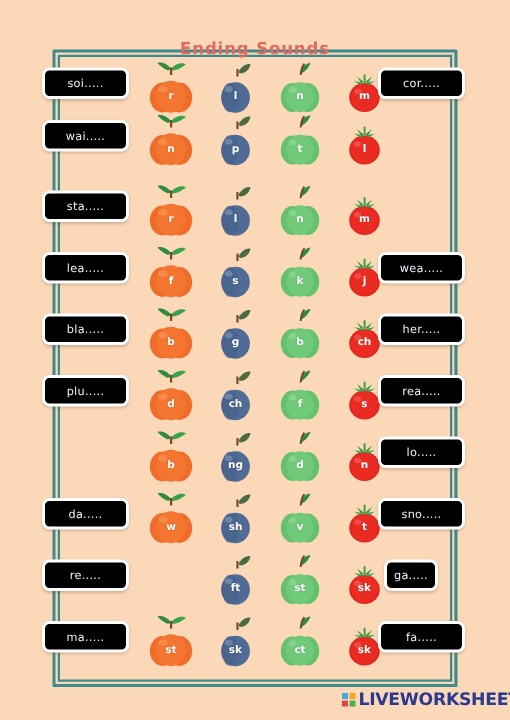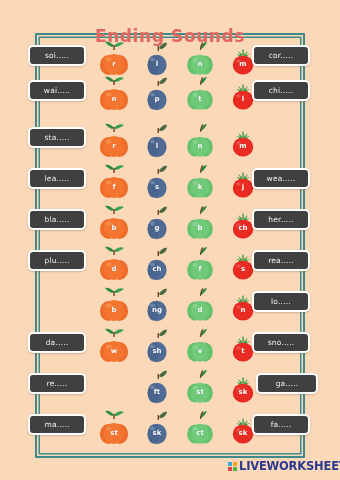--- a/index.html
+++ b/index.html
@@ -17,46 +17,46 @@
     width:270px;height:425px;
     border:2px solid #3f8a8c;
     box-shadow:inset 0 0 0 1.5px #fbd9b8, inset 0 0 0 3px #3f8a8c;
     box-sizing:border-box;
     border-radius:1px;
   }
   #title{
     position:absolute;left:0;top:26px;width:340px;
     text-align:center;
     font-family:"DejaVu Sans", sans-serif;
-    font-size:17px;font-weight:bold;
+    font-size:11px;font-weight:bold;
     color:#e2685f;
     letter-spacing:.6px;
   }
   .row{
     position:absolute;left:0;width:340px;height:42px;
   }
   
   .wbox{
     position:absolute;top:6px;
     height:21px;
-    background:#404040;
+    background:#000000;
     border:2px solid #ffffff;
     border-radius:5px;
     box-shadow:0 1px 2px rgba(120,80,60,.30);
     box-sizing:border-box;
     display:flex;align-items:center;justify-content:center;
     color:#f3ecf7;
     font-size:7.5px;
     letter-spacing:.2px;
     white-space:nowrap;
     overflow:hidden;
   }
   .wbox.left{left:28px;width:58px;}
   .wbox.right{left:252px;width:58px;text-align:right;}
-  .wbox.right.narrow{left:256px;width:62px;}
+  .wbox.right.narrow{left:256px;width:36px;}
 
   
   .fruit{
     position:absolute;top:2px;
     width:36px;height:38px;
   }
   .fruit .glyph{
     position:absolute;left:0;top:0;width:36px;height:38px;
   }
   .fruit .lbl{
@@ -173,21 +173,20 @@
               <g fill="#3f9a46">
                 <path d="M18 14 L13 10 L15.5 14.2 Z"></path>
                 <path d="M18 14 L23 10 L20.5 14.2 Z"></path>
                 <path d="M18 14.5 L11 13 L15 15.5 Z"></path>
                 <path d="M18 14.5 L25 13 L21 15.5 Z"></path>
                 <path d="M17.4 14 L18 9.5 L18.8 14 Z"></path>
               </g>
               <rect x="17.4" y="8.5" width="1.3" height="4" fill="#3f9a46"></rect>
               <ellipse cx="13.5" cy="20" rx="2.4" ry="1.8" fill="#f2726b" opacity=".5"></ellipse>
             </svg></span><span class="lbl">l</span></div>
-        <div class="wbox right">chi.....</div>
       </div>
       <div class="row" style="top: 121px;">
         <div class="wbox left">sta.....</div>
         <div class="fruit f1"><span><svg class="glyph" viewBox="0 0 36 38" xmlns="http://www.w3.org/2000/svg">
               <path d="M18 5 C16 2 12 0 9 1 C11 3 13 5 16 6 Z" fill="#2e8b41"></path>
               <path d="M18 5 C20 2 25 0 28 2 C25 4 22 6 19 6 Z" fill="#3aa24f"></path>
               <rect x="17.3" y="4" width="1.5" height="5" fill="#7a4a1e"></rect>
               <ellipse cx="12.5" cy="24" rx="8.6" ry="10" fill="#ef6c2a"></ellipse>
               <ellipse cx="23.5" cy="24" rx="8.6" ry="10" fill="#ef6c2a"></ellipse>
               <ellipse cx="18" cy="23.5" rx="10" ry="10.6" fill="#f4752f"></ellipse>

